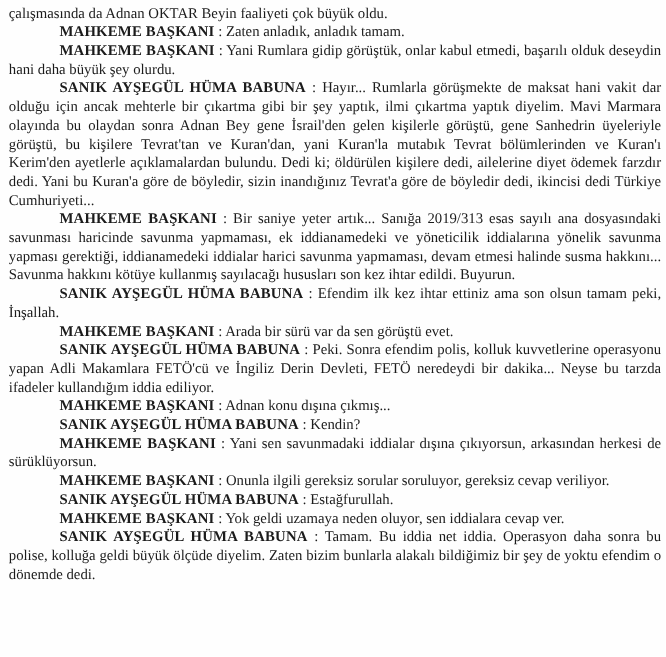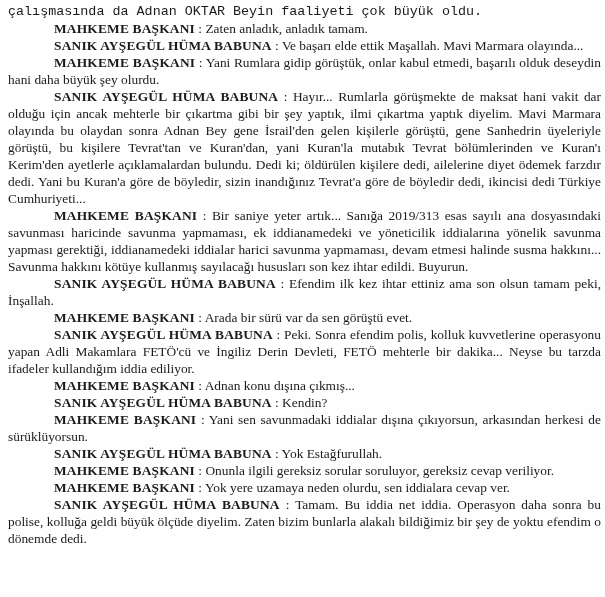--- a/index.html
+++ b/index.html
@@ -25,42 +25,40 @@
     padding: 0;
     font-family: "Liberation Serif", "DejaVu Serif", serif;
     font-size: 13.4px;
     line-height: 17px;
     color: #1b1b1b;
     text-align: justify;
     text-indent: 46px;
   }
   p.para.no-indent {
     text-indent: 0;
-    font-family: Liberation Mono, monospace;
   }
   b.speaker {
     font-weight: bold;
     letter-spacing: 0.2px;
   }
 </style>
 </head>
 <body>
 
 <div class="page">
   <div class="transcript">
       <p class="para no-indent"><span>çalışmasında da Adnan OKTAR Beyin faaliyeti çok büyük oldu.</span></p>
       <p class="para"><b class="speaker">MAHKEME BAŞKANI</b> : <span>Zaten anladık, anladık tamam.</span></p>
-      <p class="para"><b class="speaker">SANIK AYŞEGÜL HÜMA BABUNA</b> : <span>Ve başarı elde ettik Maşallah. Mavi Marmara olayında...</span></p>
       <p class="para"><b class="speaker">MAHKEME BAŞKANI</b> : <span>Yani Rumlara gidip görüştük, onlar kabul etmedi, başarılı olduk deseydin hani daha büyük şey olurdu.</span></p>
       <p class="para"><b class="speaker">SANIK AYŞEGÜL HÜMA BABUNA</b> : <span>Hayır... Rumlarla görüşmekte de maksat hani vakit dar olduğu için ancak mehterle bir çıkartma gibi bir şey yaptık, ilmi çıkartma yaptık diyelim. Mavi Marmara olayında bu olaydan sonra Adnan Bey gene İsrail'den gelen kişilerle görüştü, gene Sanhedrin üyeleriyle görüştü, bu kişilere Tevrat'tan ve Kuran'dan, yani Kuran'la mutabık Tevrat bölümlerinden ve Kuran'ı Kerim'den ayetlerle açıklamalardan bulundu. Dedi ki; öldürülen kişilere dedi, ailelerine diyet ödemek farzdır dedi. Yani bu Kuran'a göre de böyledir, sizin inandığınız Tevrat'a göre de böyledir dedi, ikincisi dedi Türkiye Cumhuriyeti...</span></p>
       <p class="para"><b class="speaker">MAHKEME BAŞKANI</b> : <span>Bir saniye yeter artık... Sanığa 2019/313 esas sayılı ana dosyasındaki savunması haricinde savunma yapmaması, ek iddianamedeki ve yöneticilik iddialarına yönelik savunma yapması gerektiği, iddianamedeki iddialar harici savunma yapmaması, devam etmesi halinde susma hakkını... Savunma hakkını kötüye kullanmış sayılacağı hususları son kez ihtar edildi. Buyurun.</span></p>
       <p class="para"><b class="speaker">SANIK AYŞEGÜL HÜMA BABUNA</b> : <span>Efendim ilk kez ihtar ettiniz ama son olsun tamam peki, İnşallah.</span></p>
       <p class="para"><b class="speaker">MAHKEME BAŞKANI</b> : <span>Arada bir sürü var da sen görüştü evet.</span></p>
-      <p class="para"><b class="speaker">SANIK AYŞEGÜL HÜMA BABUNA</b> : <span>Peki. Sonra efendim polis, kolluk kuvvetlerine operasyonu yapan Adli Makamlara FETÖ'cü ve İngiliz Derin Devleti, FETÖ mehterle bir dakika... Neyse bu tarzda ifadeler kullandığım iddia ediliyor.</span></p>
+      <p class="para"><b class="speaker">SANIK AYŞEGÜL HÜMA BABUNA</b> : <span>Peki. Sonra efendim polis, kolluk kuvvetlerine operasyonu yapan Adli Makamlara FETÖ'cü ve İngiliz Derin Devleti, FETÖ neredeydi bir dakika... Neyse bu tarzda ifadeler kullandığım iddia ediliyor.</span></p>
       <p class="para"><b class="speaker">MAHKEME BAŞKANI</b> : <span>Adnan konu dışına çıkmış...</span></p>
       <p class="para"><b class="speaker">SANIK AYŞEGÜL HÜMA BABUNA</b> : <span>Kendin?</span></p>
       <p class="para"><b class="speaker">MAHKEME BAŞKANI</b> : <span>Yani sen savunmadaki iddialar dışına çıkıyorsun, arkasından herkesi de sürüklüyorsun.</span></p>
-      <p class="para"><b class="speaker">SANIK AYŞEGÜL HÜMA BABUNA</b> : <span>Yok Estağfurullah.</span></p>
       <p class="para"><b class="speaker">MAHKEME BAŞKANI</b> : <span>Onunla ilgili gereksiz sorular soruluyor, gereksiz cevap veriliyor.</span></p>
-      <p class="para"><b class="speaker">MAHKEME BAŞKANI</b> : <span>Yok yere uzamaya neden olurdu, sen iddialara cevap ver.</span></p>
+      <p class="para"><b class="speaker">SANIK AYŞEGÜL HÜMA BABUNA</b> : <span>Estağfurullah.</span></p>
+      <p class="para"><b class="speaker">MAHKEME BAŞKANI</b> : <span>Yok geldi uzamaya neden oluyor, sen iddialara cevap ver.</span></p>
       <p class="para"><b class="speaker">SANIK AYŞEGÜL HÜMA BABUNA</b> : <span>Tamam. Bu iddia net iddia. Operasyon daha sonra bu polise, kolluğa geldi büyük ölçüde diyelim. Zaten bizim bunlarla alakalı bildiğimiz bir şey de yoktu efendim o dönemde dedi.</span></p>
     </div>
 </div>
 
 </body></html>

